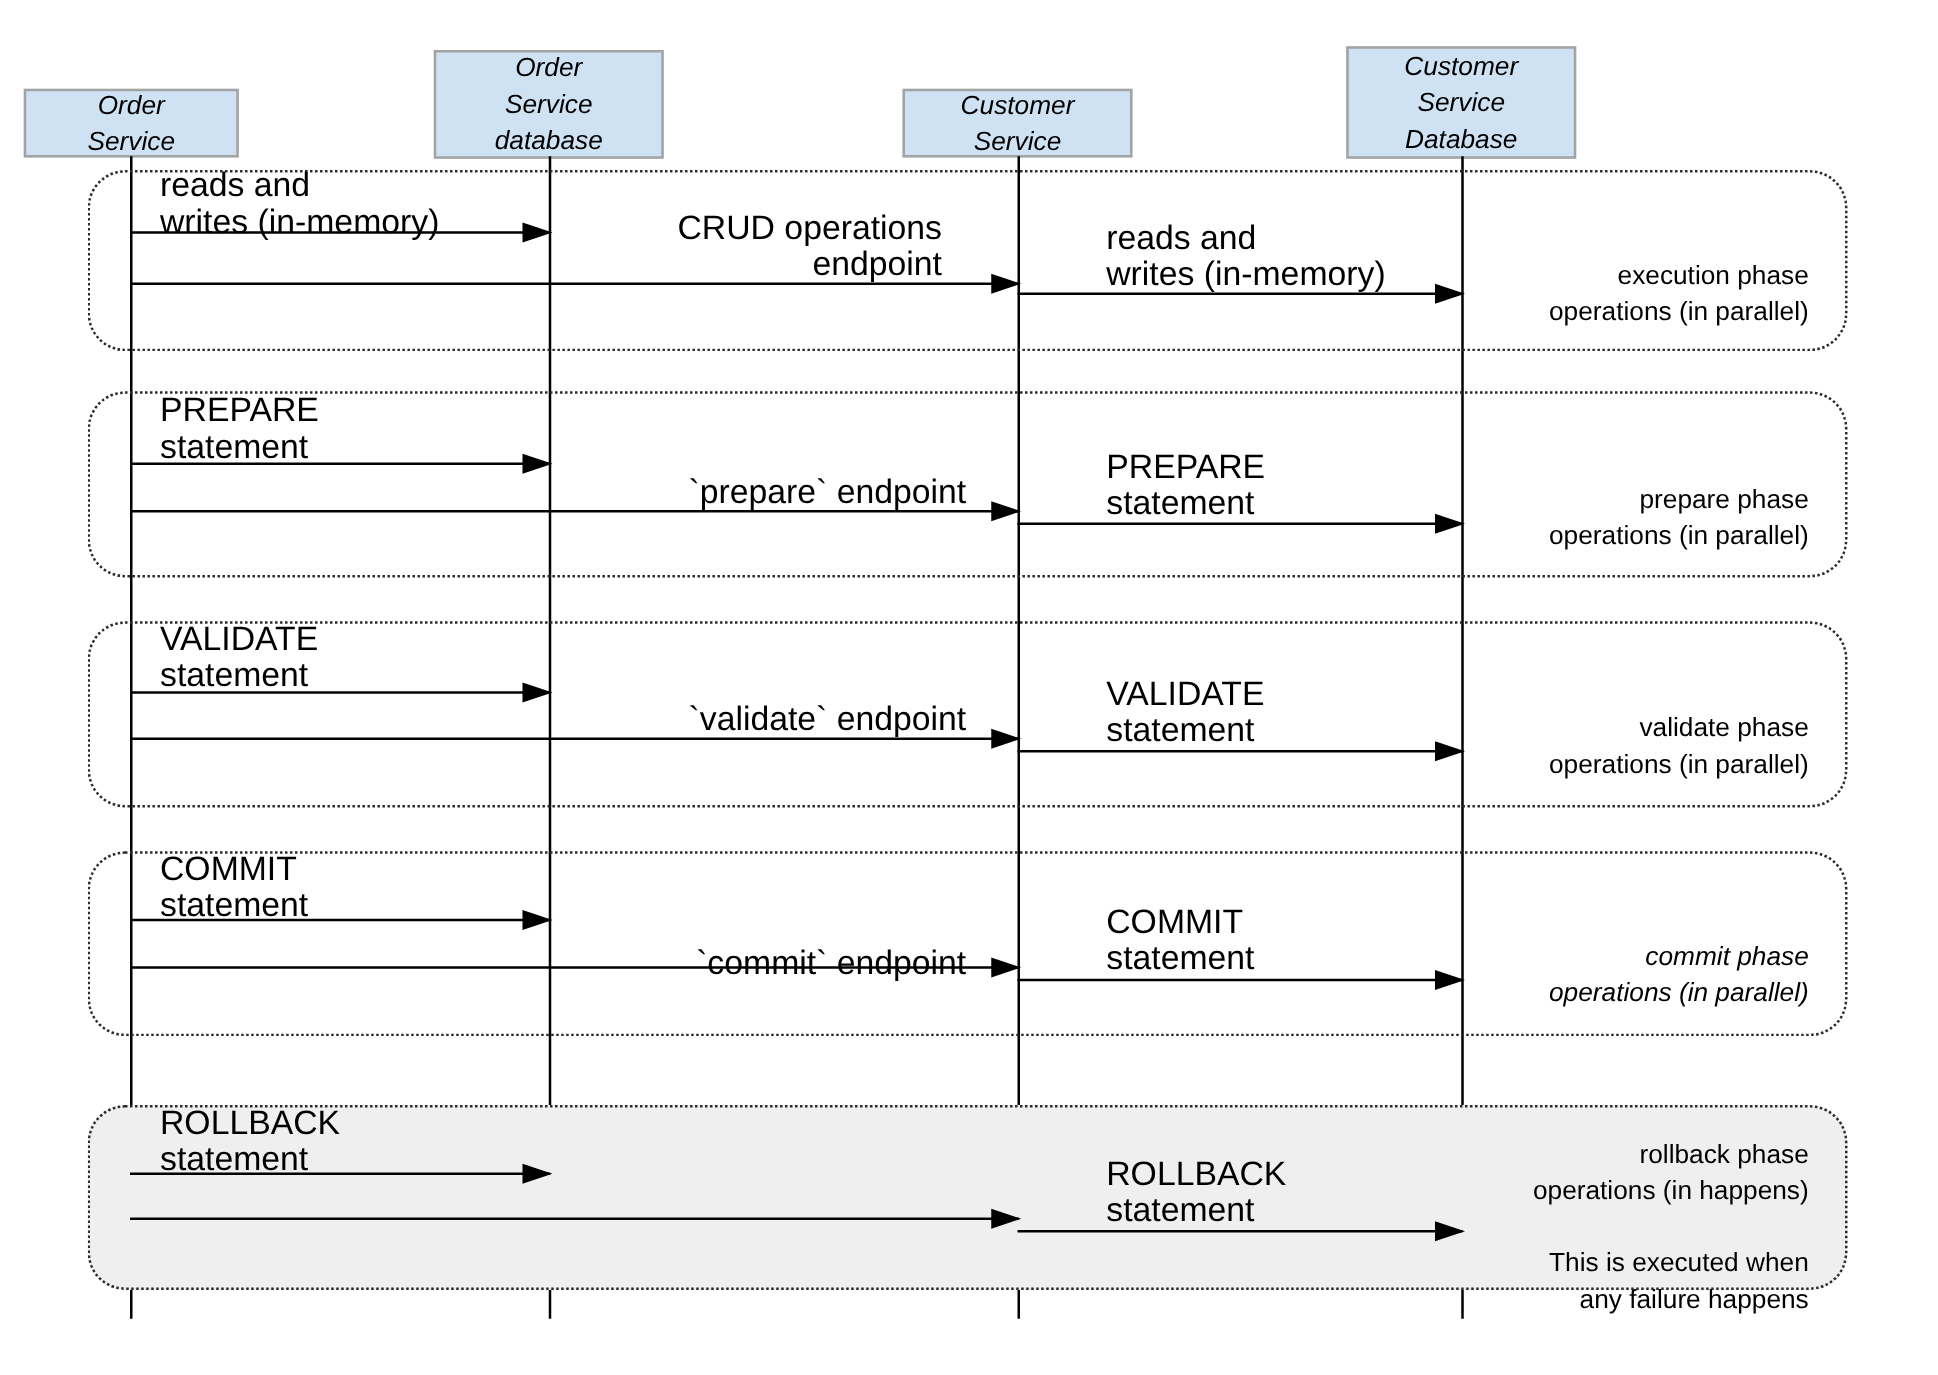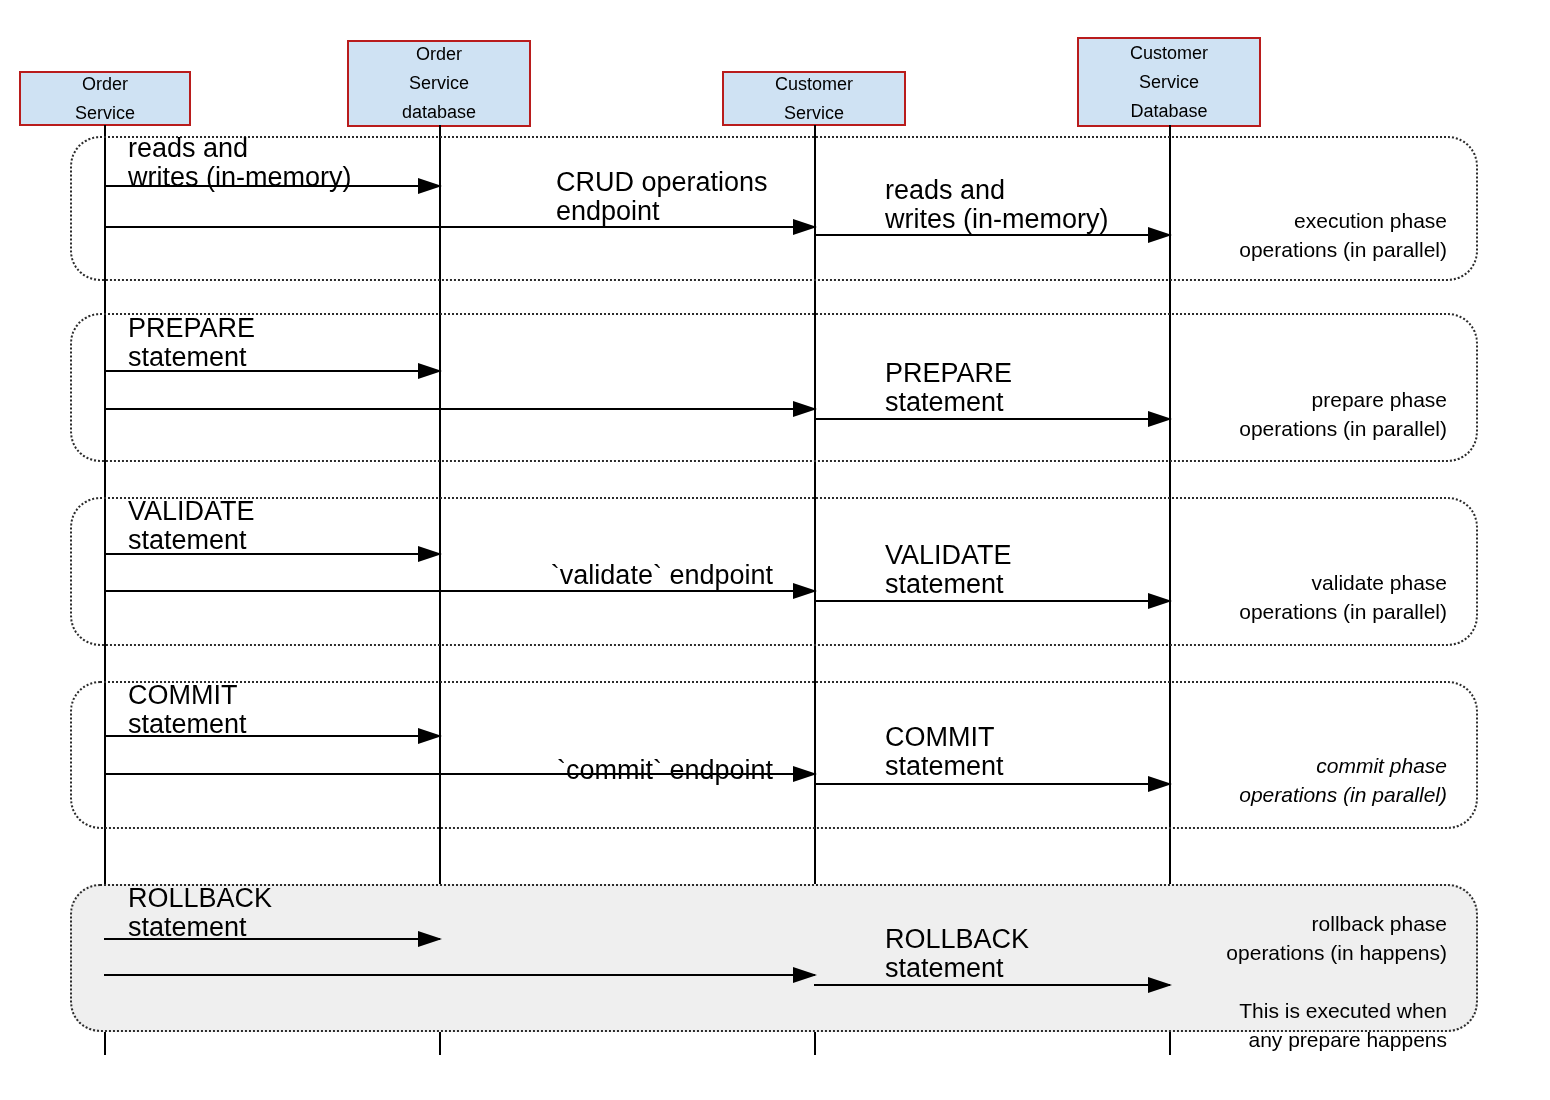--- a/index.html
+++ b/index.html
@@ -5,25 +5,26 @@
   * { margin:0; padding:0; box-sizing:border-box; }
   html,body { background:#ffffff; }
   #stage {
     position:relative; width:1550px; height:1100px; background:#ffffff;
     font-family:"Liberation Sans", sans-serif; color:#000;
     overflow:hidden;
   }
   .actor {
     position:absolute;
     background:#cfe2f3;
-    border:2px solid #b91c1c;
+    border:2px solid #a3a3a3;
     display:flex; align-items:center; justify-content:center;
     text-align:center;
-    font-size:18px; line-height:29px;
+    font-size:21px; line-height:29px;
     white-space:pre-line;
+    font-style:italic;
   }
   .lifeline {
     position:absolute; width:2px; background:#000;
     top:125px; height:930px;
   }
   .phase {
     position:absolute; left:70px; width:1408px;
     border:2px dotted #2b2b2b; border-radius:30px;
     background:transparent;
   }
@@ -76,41 +77,42 @@
   <div class="phase" style="top:497px; height:149px;"></div>
   <div class="phase" style="top:681px; height:148px;"></div>
   <div class="phase gray" style="top:884px; height:148px;"></div>
 
   <div class="msg-label" style="left:128px; top:134px;">reads and
 writes (in-memory)</div>
   <div class="arrow" style="left:104px; top:185px; width:336px;">
     <span class="arrowhead"></span>
   </div>
 
-  <div class="msg-label" style="left:556px; top:168px;">CRUD operations
+  <div class="msg-label" style="left:542px; top:168px;text-align:right;">CRUD operations
 endpoint</div>
   <div class="arrow" style="left:104px; top:226px; width:711px;">
     <span class="arrowhead"></span>
   </div>
 
   <div class="msg-label" style="left:885px; top:176px;">reads and
 writes (in-memory)</div>
   <div class="arrow" style="left:814px; top:234px; width:356px;">
     <span class="arrowhead"></span>
   </div>
 
   <div class="note" style="top:182px;">execution phase
 operations (in parallel)</div>
 
   <div class="msg-label" style="left:128px; top:314px;">PREPARE
 statement</div>
   <div class="arrow" style="left:104px; top:370px; width:336px;">
     <span class="arrowhead"></span>
   </div>
 
+  <div class="msg-label right-al" style="left:445px; top:379px; width:328px;">`prepare` endpoint</div>
   <div class="arrow" style="left:104px; top:408px; width:711px;">
     <span class="arrowhead"></span>
   </div>
 
   <div class="msg-label" style="left:885px; top:359px;">PREPARE
 statement</div>
   <div class="arrow" style="left:814px; top:418px; width:356px;">
     <span class="arrowhead"></span>
   </div>
 
@@ -169,15 +171,15 @@
 
   <div class="msg-label" style="left:885px; top:925px;">ROLLBACK
 statement</div>
   <div class="arrow" style="left:814px; top:984px; width:356px;">
     <span class="arrowhead"></span>
   </div>
 
   <div class="note" style="top:885px;">rollback phase
 operations (in happens)</div>
   <div class="note" style="top:972px;">This is executed when
-any prepare happens</div>
+any failure happens</div>
 
 </div>
 
 </body></html>

